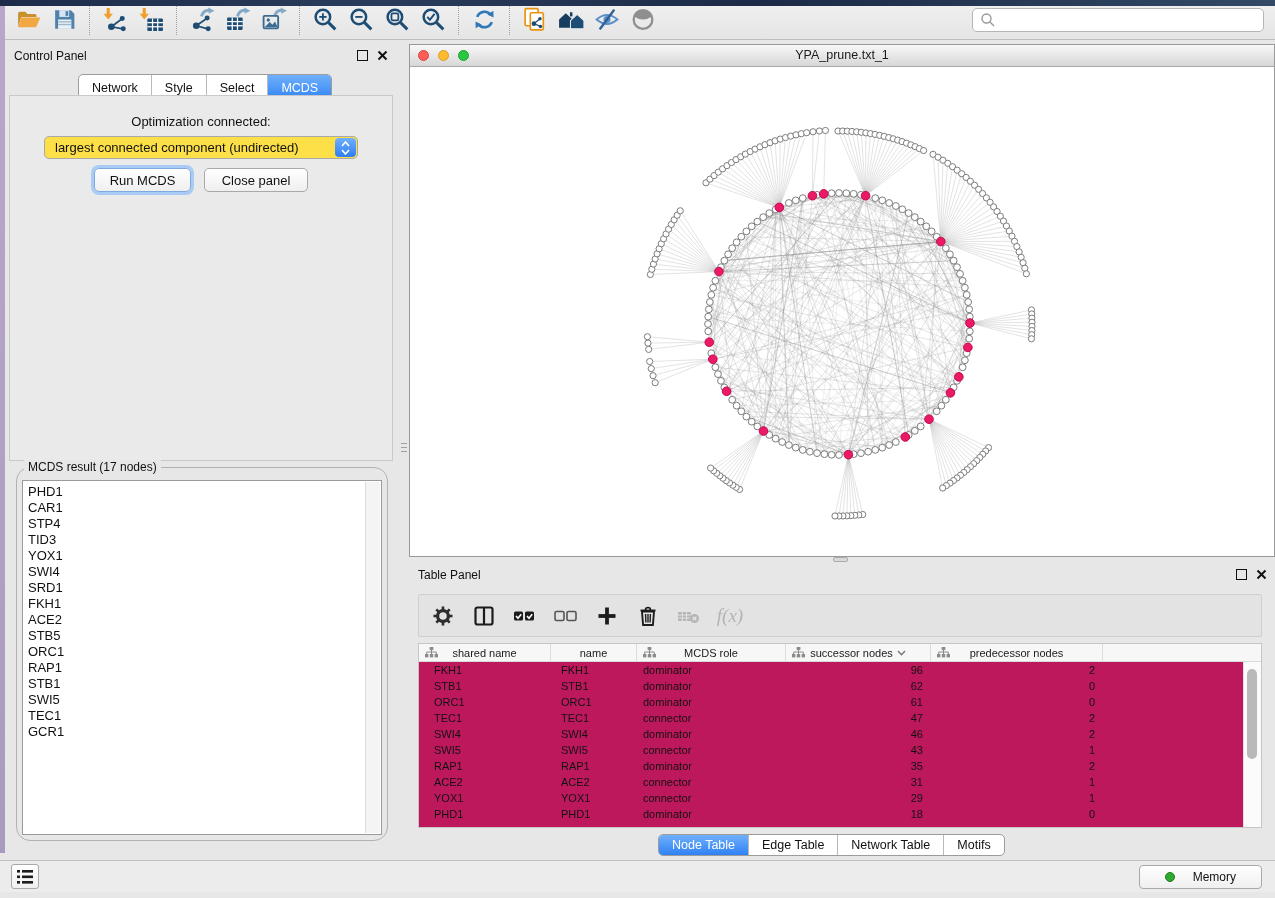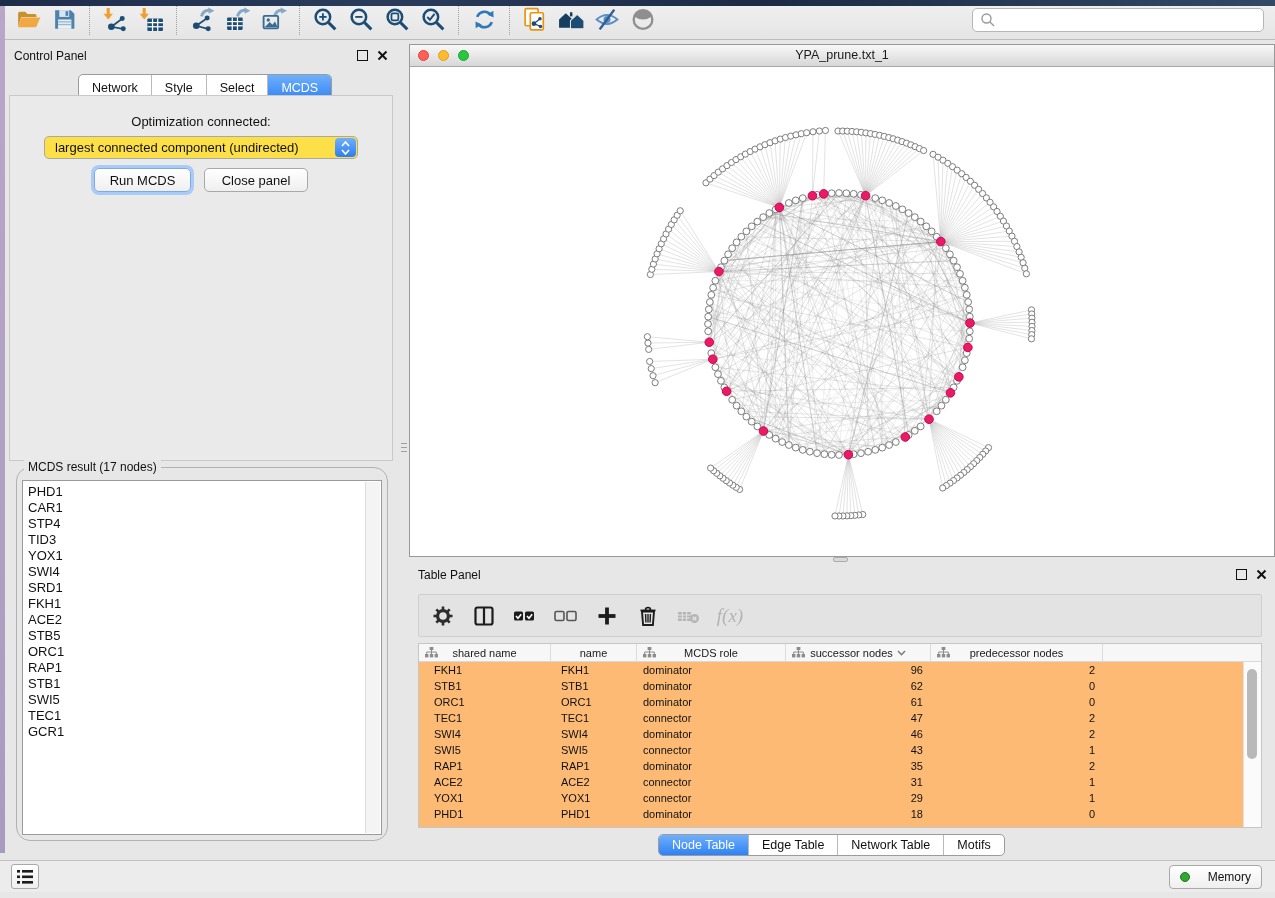--- a/index.html
+++ b/index.html
@@ -57,21 +57,21 @@
   #splitter-h{left:833px;top:557px;width:15px;height:5px;background:#d9d9d9;border:1px solid #ababab;border-radius:2px;box-sizing:border-box}
   #splitter-v{left:401px;top:434px;width:6px;height:26px;display:flex;flex-direction:column;gap:3px;justify-content:center}
   #splitter-v i{height:1px;background:#9f9f9f}
 
   
   #tp-title{left:418px;top:568px;font-size:12px}
   #tp-toolbar{left:418px;top:594px;width:844px;height:43px;background:#e3e3e3;border:1px solid #cfcfcf;border-radius:2px;
               display:flex;align-items:center;padding-left:11px;gap:15px;box-sizing:border-box}
   .tpi{width:26px;height:26px;display:flex;align-items:center;justify-content:center}
   #fx-label{font-family:"Liberation Serif",serif;font-style:italic;font-size:19px;color:#b3b3b3}
-  #node-table{left:418px;top:643px;width:844px;height:185px;background:#fdba74;border:1px solid #c6c6c6;box-sizing:border-box;font-size:11px}
+  #node-table{left:418px;top:643px;width:844px;height:185px;background:#be185d;border:1px solid #c6c6c6;box-sizing:border-box;font-size:11px}
   .thead{display:flex;height:18px;background:#f7f7f7;border-bottom:1px solid #d9d9d9;box-sizing:border-box}
   .th{position:relative;display:flex;align-items:center;justify-content:center;border-right:1px solid #dcdcdc;
       box-sizing:border-box;color:#1a1a1a;gap:4px}
   .th .colicon{position:absolute;left:6px;top:3px}
   .w0{width:132px}.w1{width:86px}.w2{width:149px}.w3{width:145px}.w4{width:172px}
   .thfill{flex:1}
   .trow{display:flex;height:16px;align-items:center}
   .td{box-sizing:border-box;white-space:nowrap;overflow:hidden}
   .td.c0{width:132px;padding-left:15px}
   .td.c1{width:86px;padding-left:10px}
@@ -79,21 +79,21 @@
   .td.c3{width:145px;text-align:right;padding-right:8px}
   .td.c4{width:172px;text-align:right;padding-right:8px}
   #tbl-scroll{position:absolute;right:0;top:18px;bottom:0;width:17px;background:#fbfbfb;border-left:1px solid #e2e2e2}
   #tbl-thumb{position:absolute;left:3px;top:7px;width:10px;height:90px;background:#b9b9b9;border-radius:5px}
   #bottom-tabs{left:658px;top:834px;height:22px}
   #bottom-tabs .tab{font-size:12.5px}
 
   
   #status{left:0;top:860px;width:1275px;height:32px;background:#ececec;border-top:1px solid #c2c2c2;box-sizing:border-box}
   #list-btn{position:absolute;left:11px;top:3px;width:28px;height:25px;border-radius:3px}
-  #memory-btn{position:absolute;right:13px;top:4px;height:24px;padding:0 10px;border-radius:4px;gap:18px;font-size:12px}
+  #memory-btn{position:absolute;right:13px;top:4px;height:24px;padding:0 25px;border-radius:4px;gap:18px;font-size:12px}
   #memory-dot{width:10px;height:10px;border-radius:50%;background:#2fa930;border:1px solid #1d7a1f;box-sizing:border-box}
 </style>
 </head>
 <body>
 
 <div id="toolbar" class="abs">
   <div class="tbi">
     <svg width="27" height="27" viewBox="0 0 26 26">
         <path d="M3 20 V7.2 q0-1.6 1.6-1.6 h5.3 l2.1 2.2 h7.2 q1.5 0 1.5 1.5 v1.2 H6 Z" fill="#c8912d"></path>
         <path d="M6 11 h18.4 l-3.6 8.6 q-.35 .9-1.3 .9 H3 Z" fill="#f1a843"></path>

